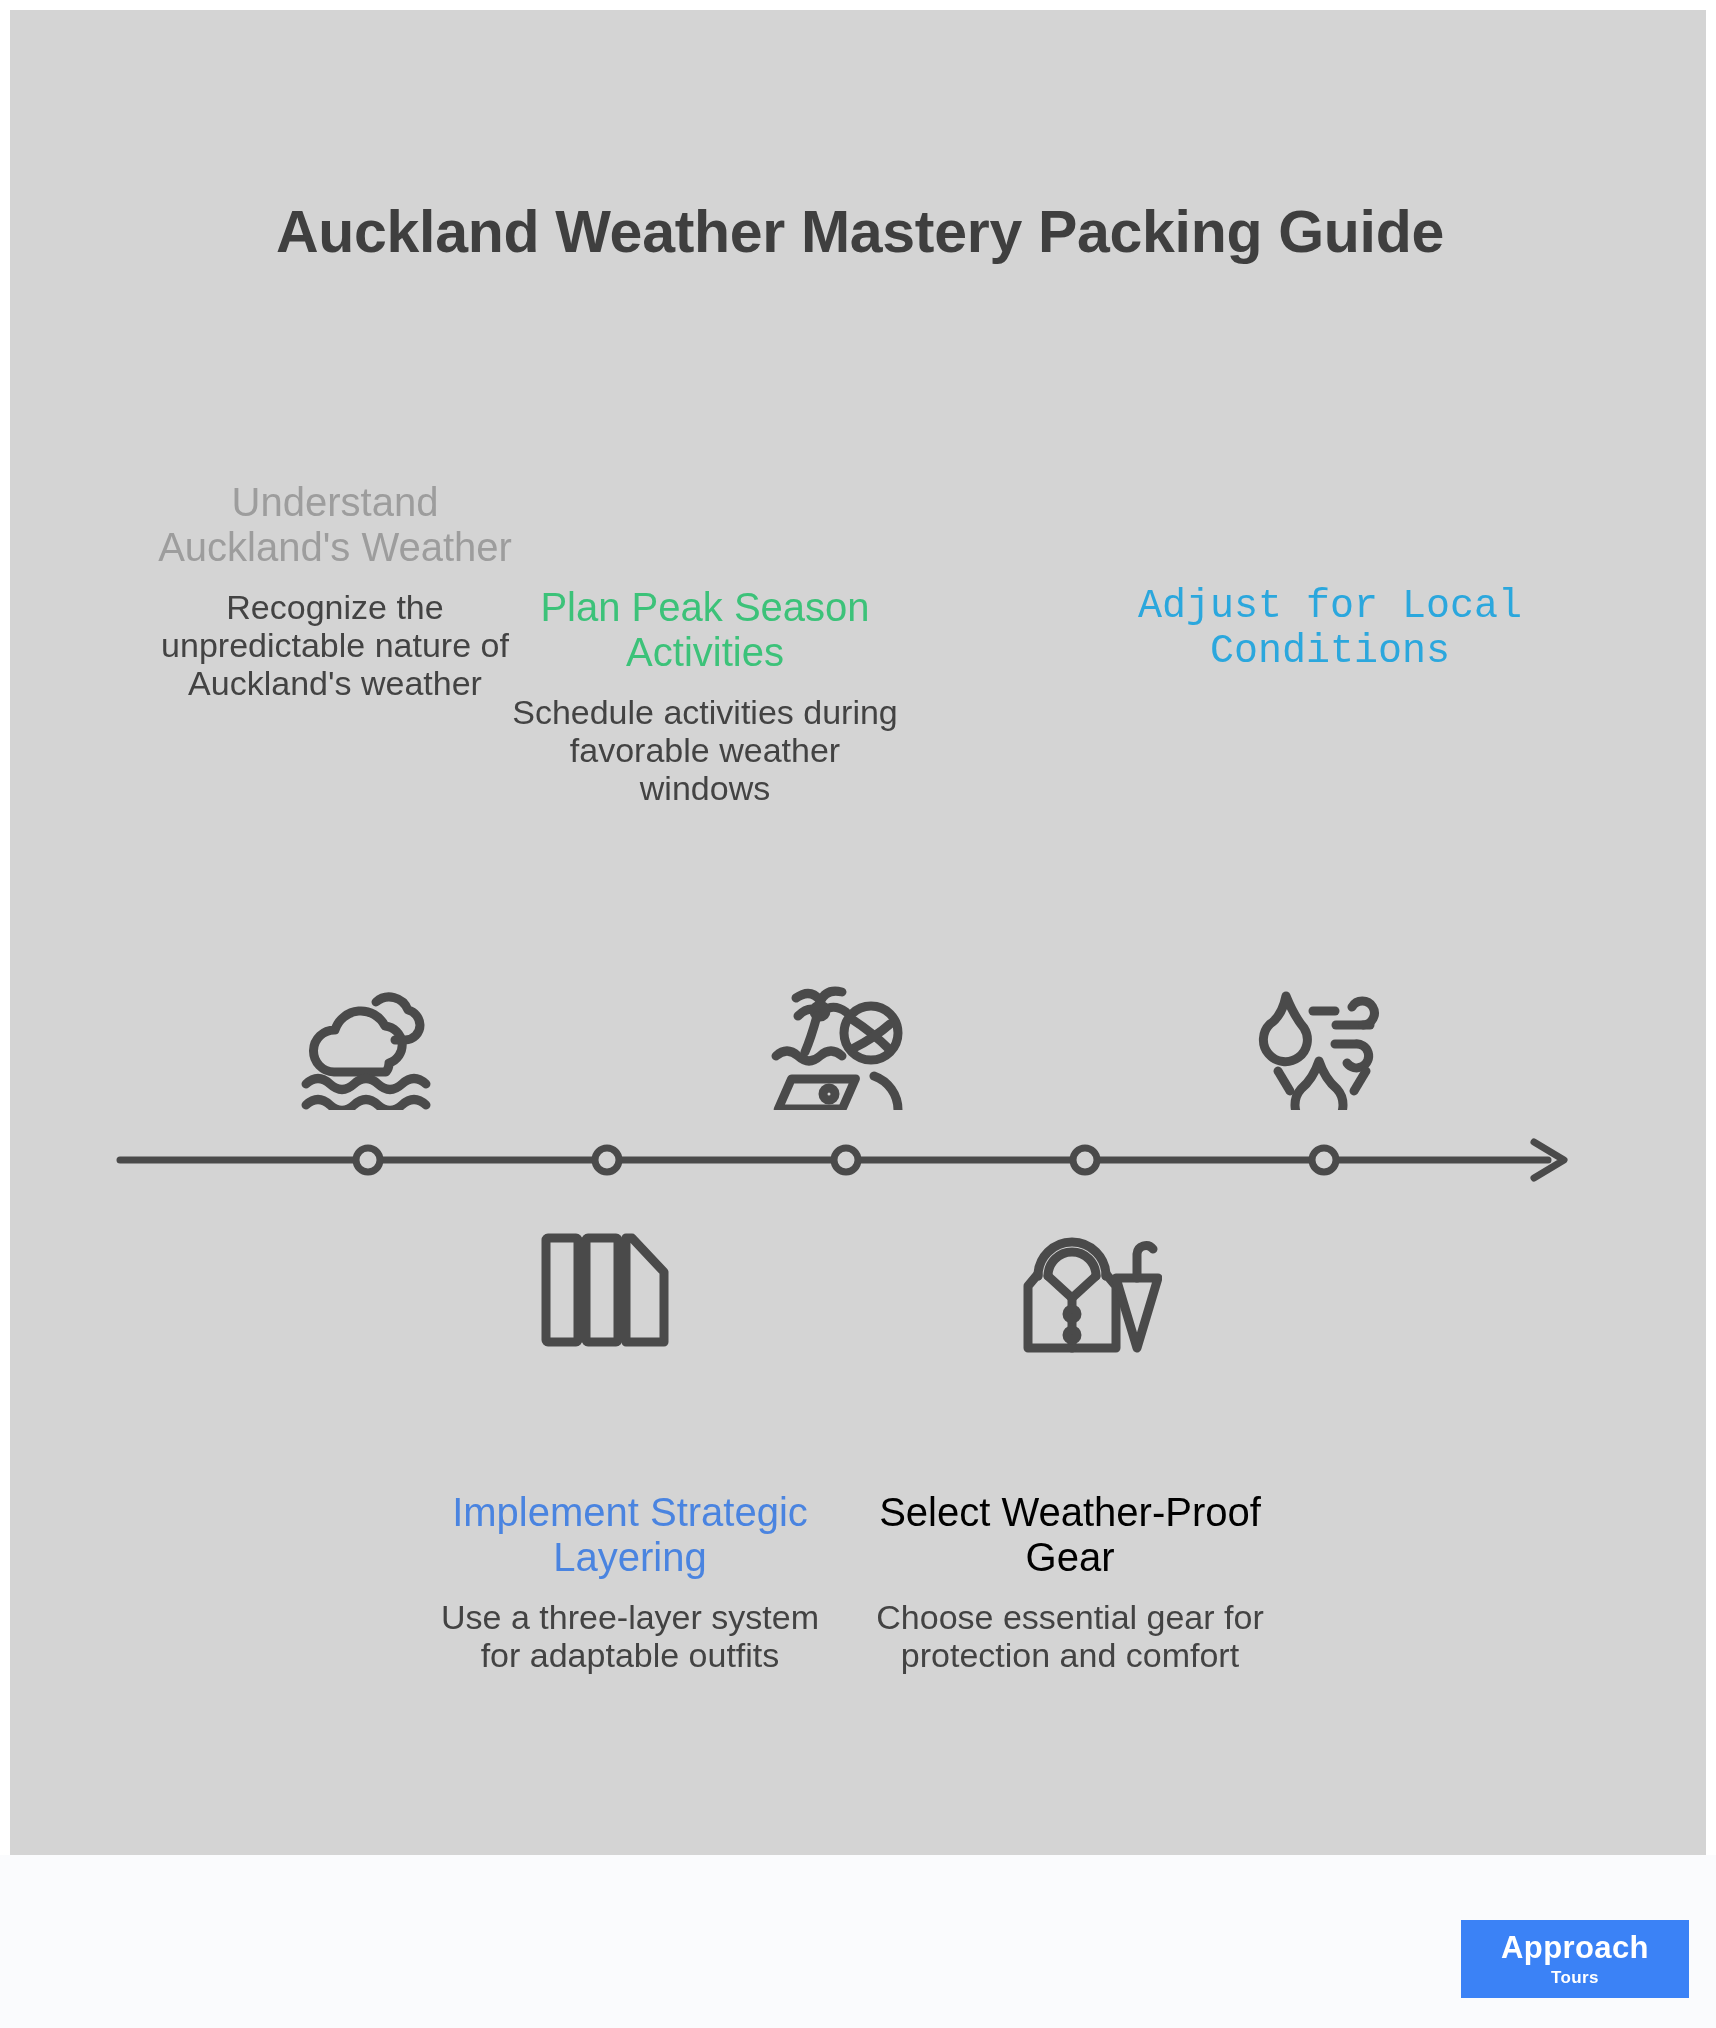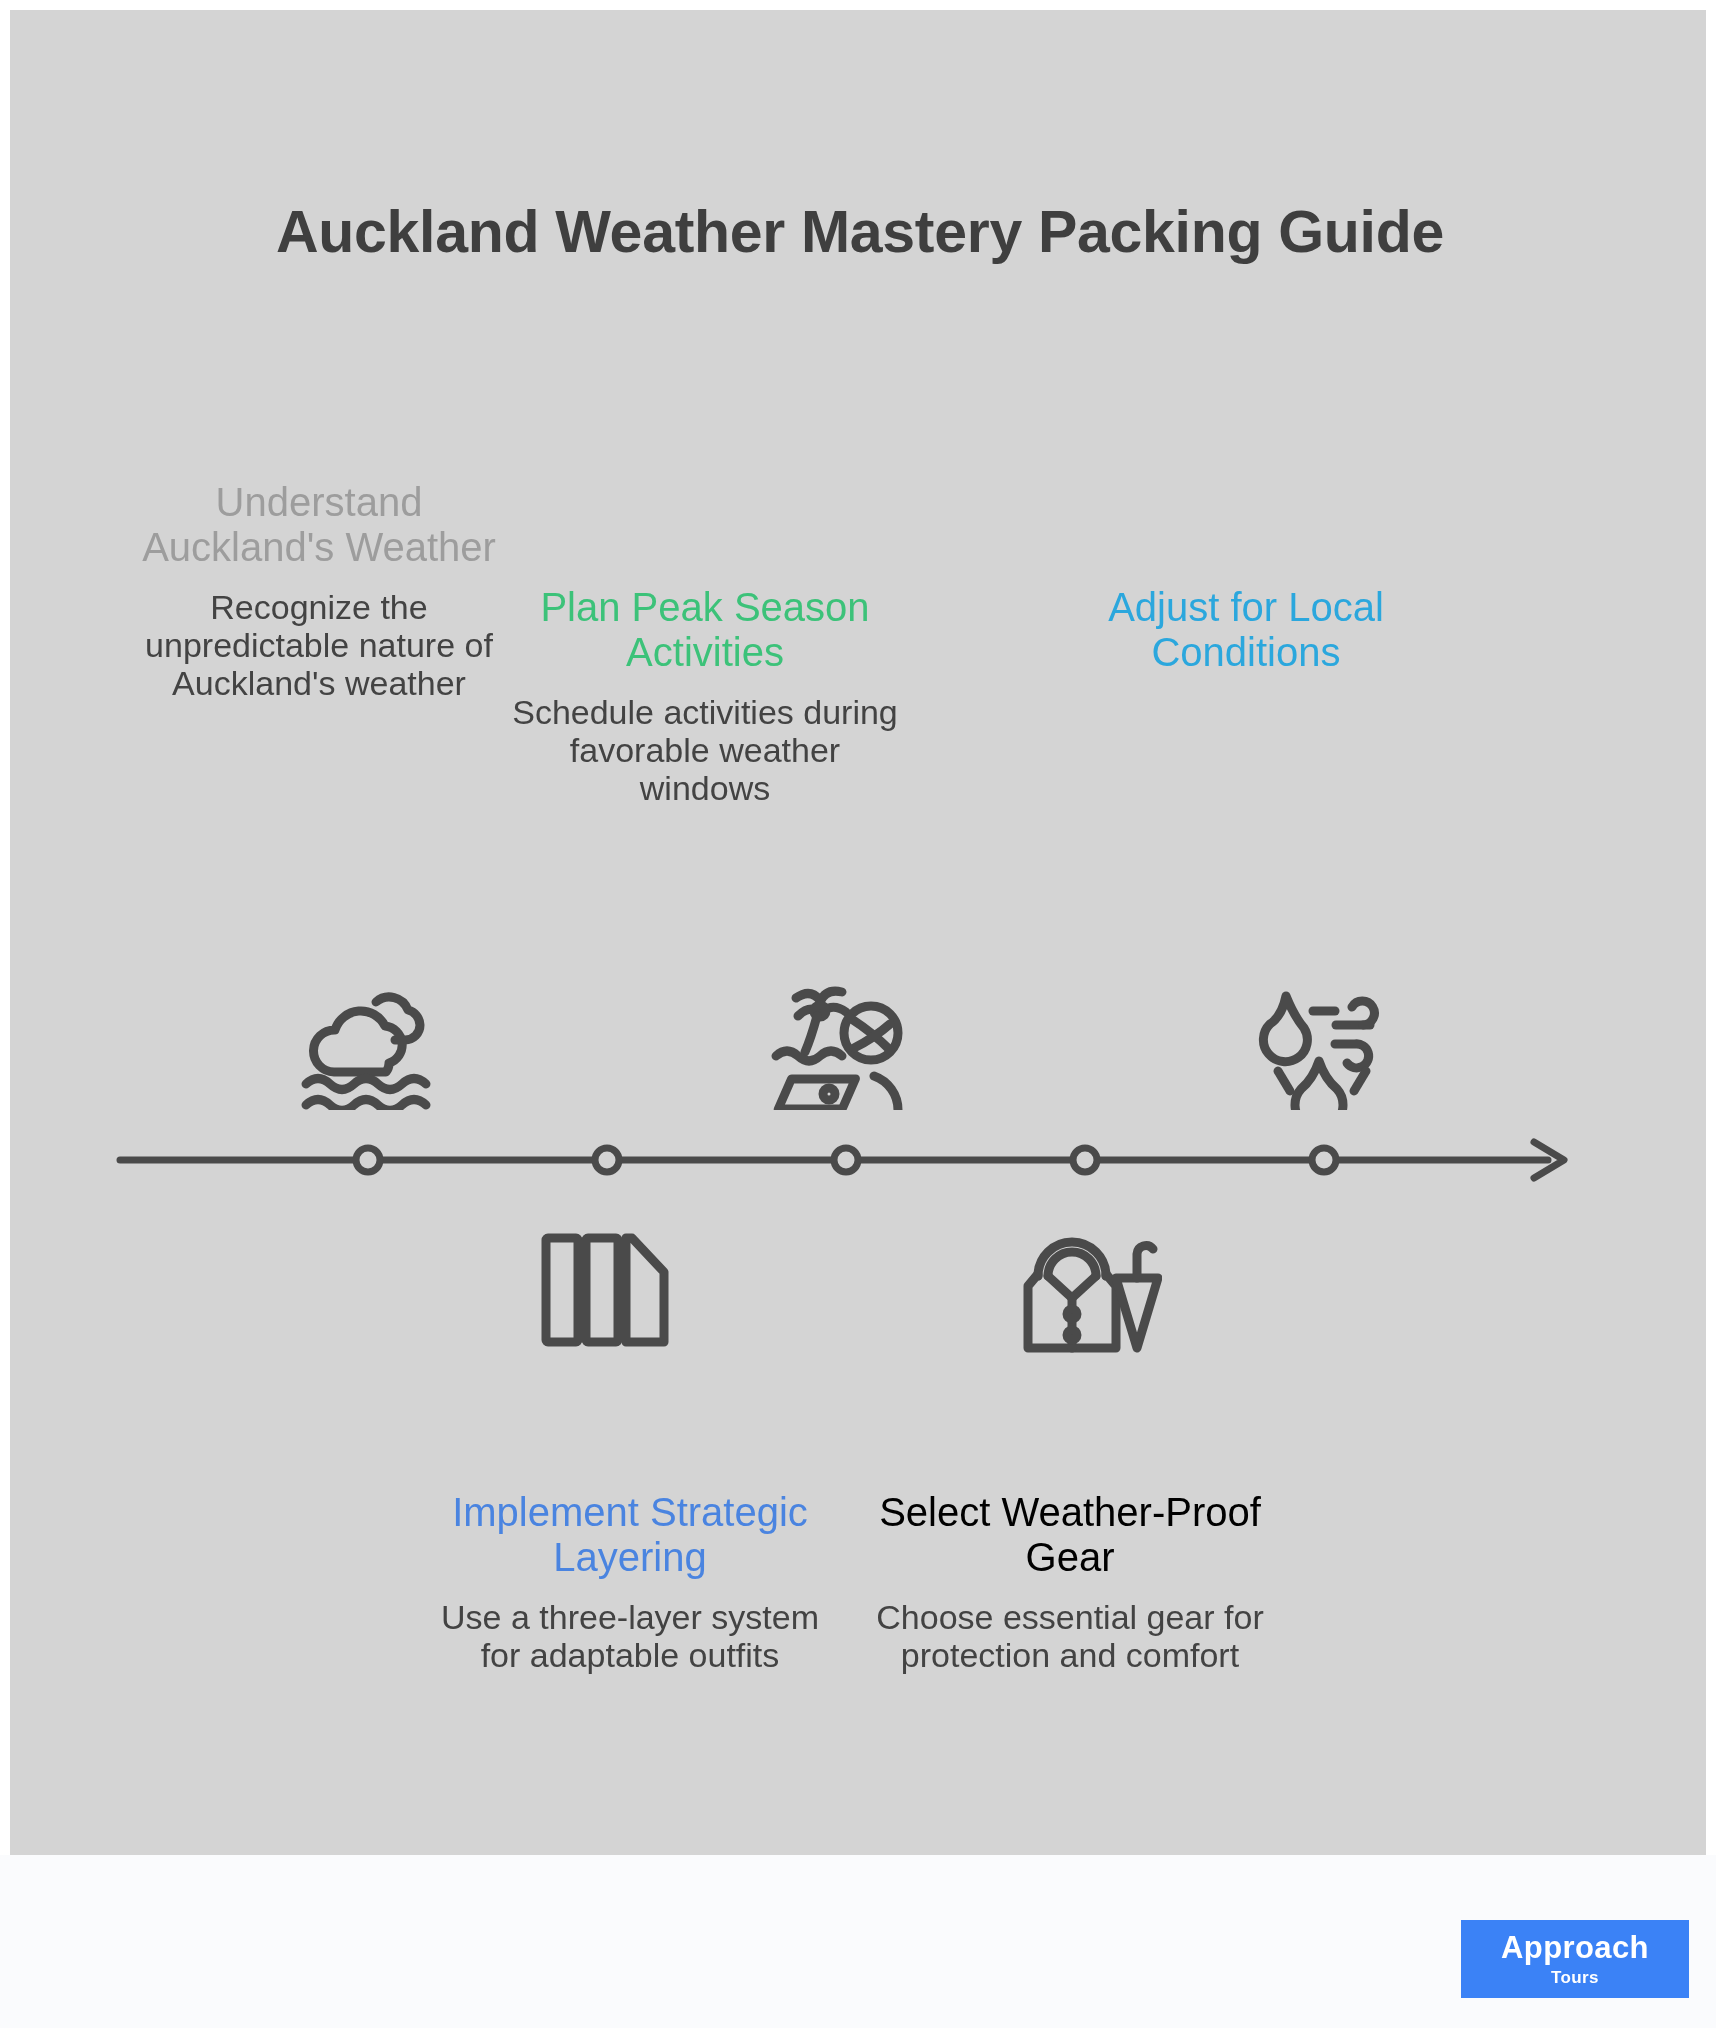--- a/index.html
+++ b/index.html
@@ -45,25 +45,25 @@
     font-weight:400;
     margin:0 0 18px 0;
   }
   .block .body{
     font-size:34px;
     line-height:1.12;
     color:#434343;
     font-weight:400;
   }
 
-  #blk-1{left:114px;top:470px;width:390px;}
+  #blk-1{left:130px;top:470px;width:390px;}
   #blk-1 .head{color:#9d9d9d;}
   #blk-2{left:500px;top:575px;width:390px;}
   #blk-2 .head{color:#3cc279;}
-  #blk-3{left:1036px;top:575px;width:400px;}
+  #blk-3{left:1120px;top:575px;width:400px;font-family:Liberation Mono, monospace;}
   #blk-3 .head{color:#2ba7dd;}
 
   #blk-4{left:420px;top:1480px;width:400px;}
   #blk-4 .head{color:#4a84e0;}
   #blk-5{left:860px;top:1480px;width:400px;}
   #blk-5 .head{color:#000000;}
 
   
   .timeline{
     position:absolute;

